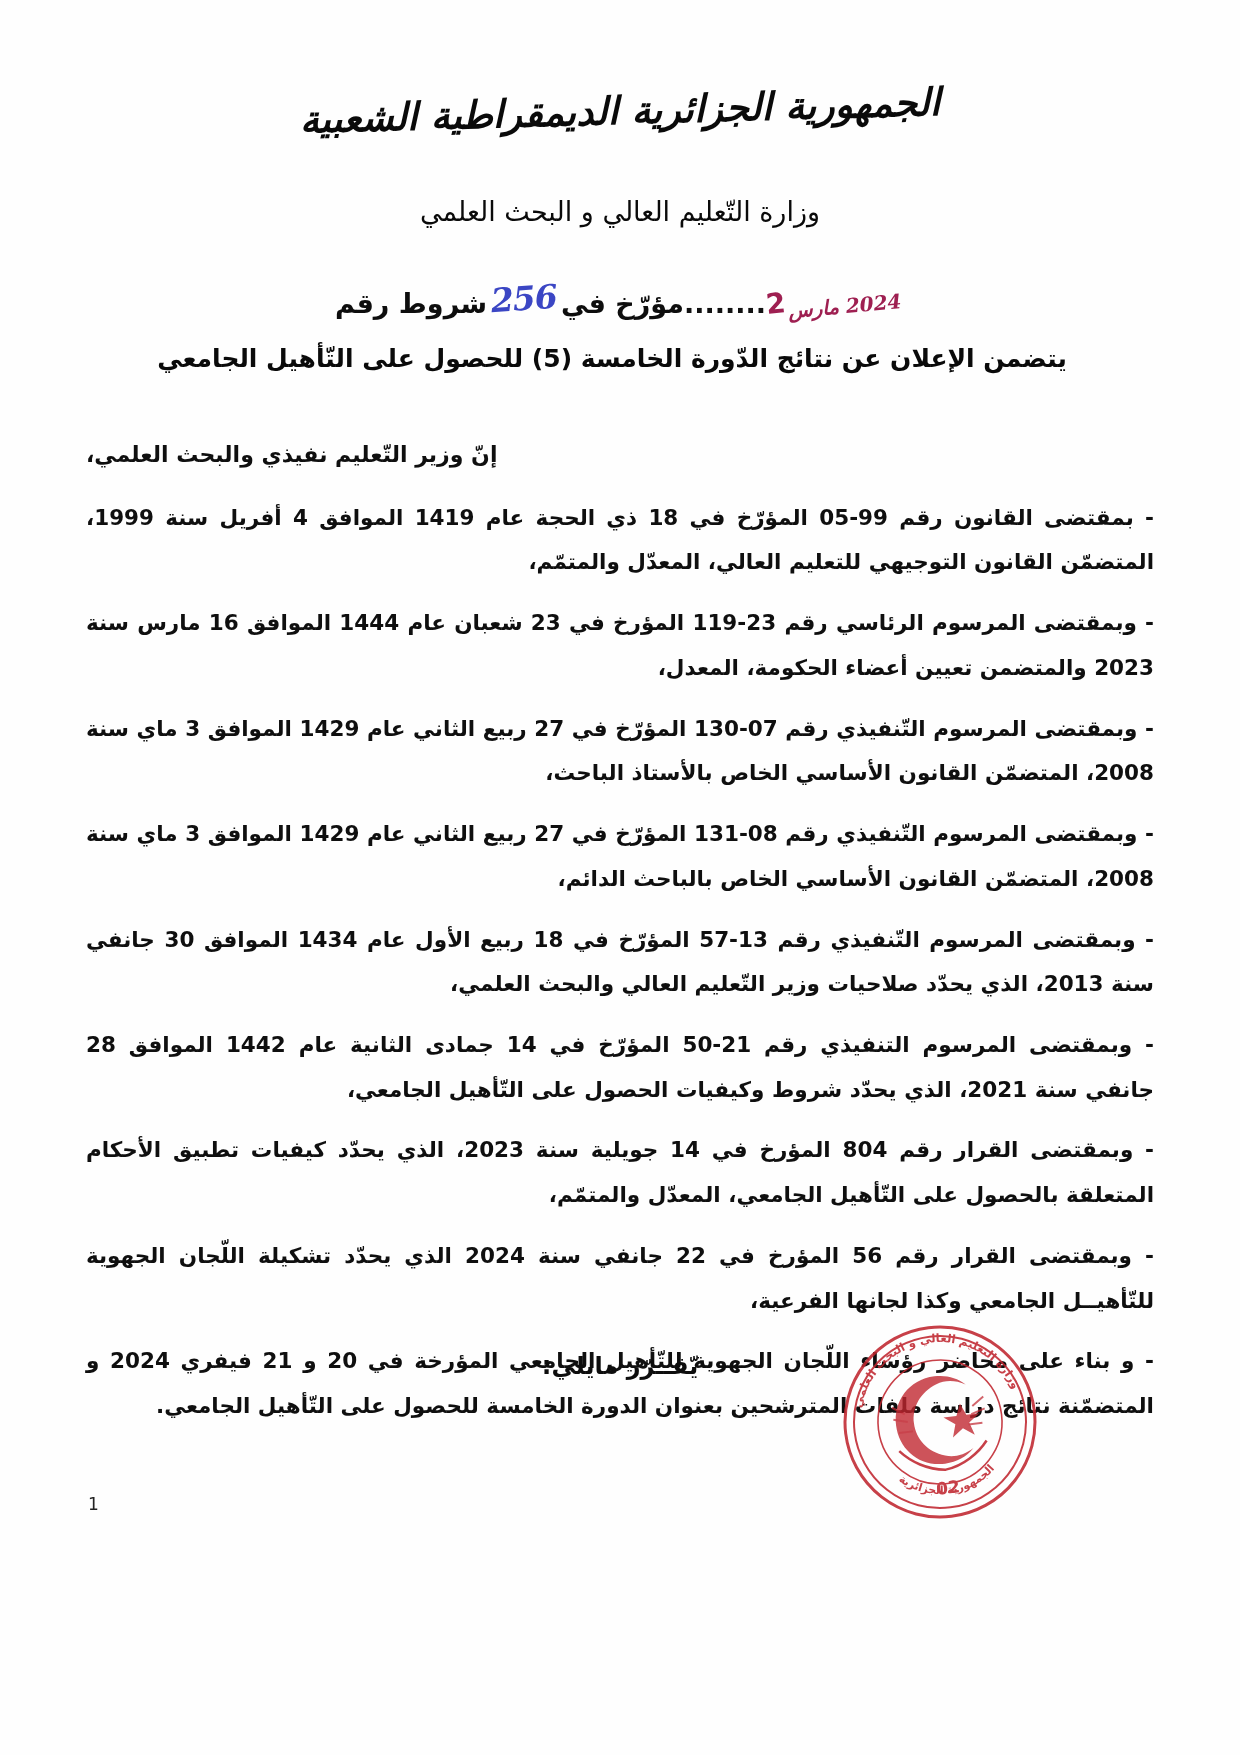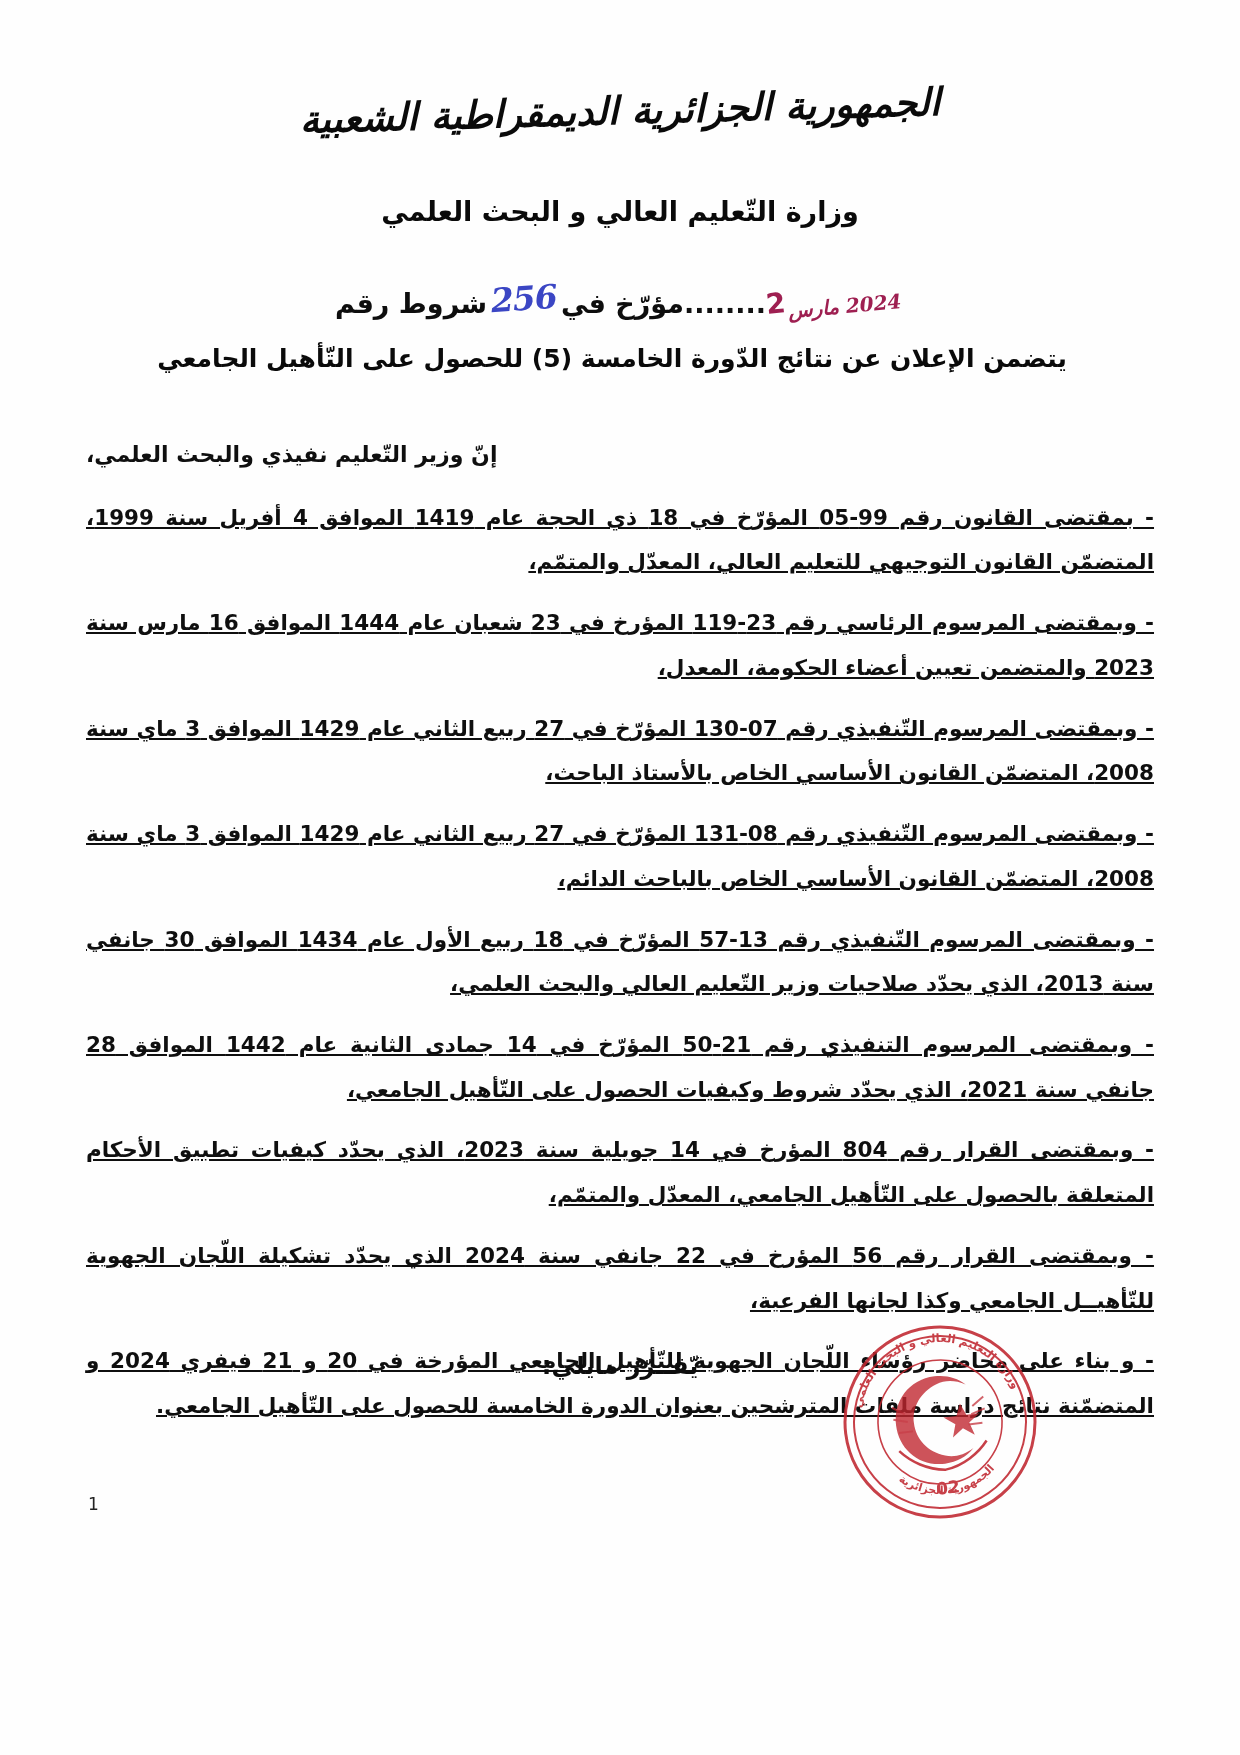--- a/index.html
+++ b/index.html
@@ -36,21 +36,21 @@
     color:#0a0a0a;
     transform:rotate(-1.6deg);
     white-space:nowrap;
   }
   .ministry{
     position:absolute;
     top:196px;
     left:0; right:0;
     text-align:center;
     font-size:27px;
-    font-weight:700;
+    font-weight:400;
     color:#0a0a0a;
   }
 
   
   .decree-line{
     position:absolute;
     top:282px;
     left:0; right:0;
     text-align:center;
     font-size:27px;
@@ -122,21 +122,20 @@
   .intro{
     text-align:left;
     margin:0 0 18px 0;
     font-size:22px;
     font-weight:700;
   }
   .clause{
     margin:0 0 16px 0;
     text-align:justify;
     text-justify:inter-word;
-    text-decoration:underline;
   }
   .decide{
     position:absolute;
     top:1352px;
     left:0; right:0;
     text-align:center;
     font-size:24px;
     font-weight:700;
     letter-spacing:1px;
   }

